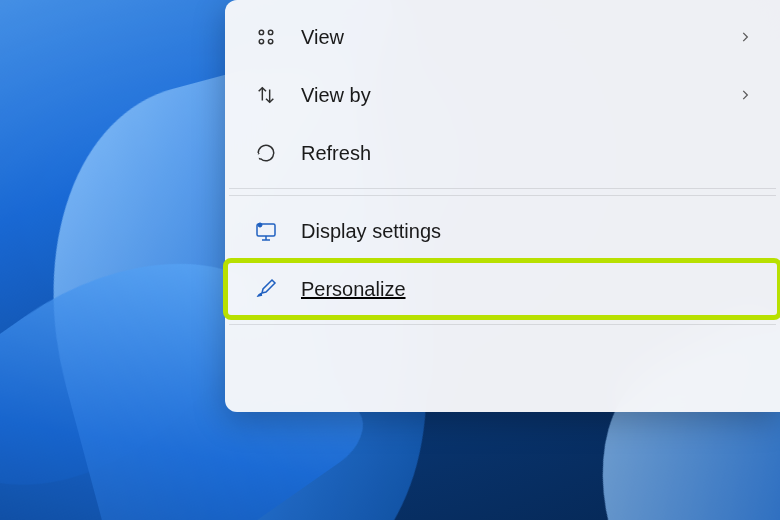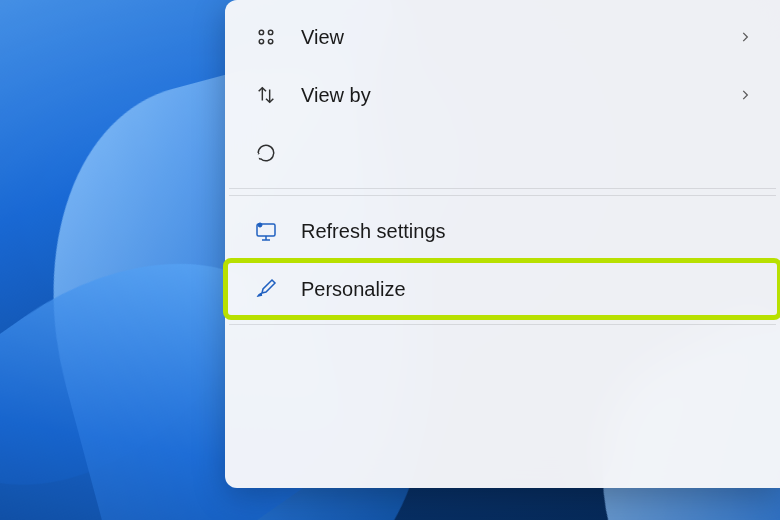--- a/index.html
+++ b/index.html
@@ -26,21 +26,21 @@
     .p1 { width: 420px; height: 620px; left: -120px; top: -120px; transform: rotate(25deg); opacity: 0.9; }
     .p2 { width: 360px; height: 520px; left: 60px; top: 80px; transform: rotate(-15deg); background: linear-gradient(135deg, #9dd0ff 0%, #2a7be0 60%, #0a4a9a 100%); opacity: 0.85; }
     .p3 { width: 300px; height: 440px; left: -40px; top: 220px; transform: rotate(55deg); opacity: 0.8; }
     .p4 { width: 260px; height: 380px; left: 620px; top: 340px; transform: rotate(-30deg); background: linear-gradient(135deg, #b0daff 0%, #3a8bf0 60%); opacity: 0.7; }
 
     .context-menu {
       position: absolute;
       left: 225px;
       top: 0;
       width: 555px;
-      height: 488px;
+      height: 412px;
       background: rgba(248, 248, 250, 0.96);
       border-radius: 12px 0 0 12px;
       box-shadow: 0 8px 32px rgba(0,0,0,0.25);
       padding: 8px 0;
       backdrop-filter: blur(20px);
     }
     .menu-item {
       display: flex;
       align-items: center;
       height: 58px;
@@ -68,20 +68,21 @@
     }
     .divider {
       height: 1px;
       background: rgba(0,0,0,0.10);
       margin: 6px 4px;
     }
     .highlighted {
       outline: 5px solid #b8e000;
       outline-offset: -3px;
       border-radius: 6px;
+      text-decoration: underline;
     }
     svg { display: block; }
   </style>
 </head>
 <body>
 
 <div class="bg-swirl">
   <div class="petal p1"></div>
   <div class="petal p2"></div>
   <div class="petal p3"></div>
@@ -125,38 +126,39 @@
   </div>
 
   <div class="menu-item">
     <span class="menu-icon">
       <svg width="22" height="22" viewBox="0 0 24 24" fill="none" stroke="currentColor" stroke-width="1.6">
         <path d="M3.5 12a8.5 8.5 0 1 1 2.7 6.2"></path>
         <polyline points="3 14 3.5 12 5.5 12.5" fill="currentColor" stroke="none"></polyline>
         <polygon points="5.5 17.5 3.8 17.2 5.2 19.6 7 18.5" fill="currentColor" stroke="none"></polygon>
       </svg>
     </span>
+    <span class="menu-label">Refresh</span>
   </div>
 
   <div class="divider"></div>
 
 
   <div class="divider"></div>
 
   <div class="menu-item">
     <span class="menu-icon">
       <svg width="24" height="24" viewBox="0 0 24 24" fill="none" stroke="#2060c0" stroke-width="1.5">
         <rect x="3" y="5" width="18" height="12" rx="1.5"></rect>
         <line x1="8" y1="21" x2="16" y2="21"></line>
         <line x1="12" y1="17" x2="12" y2="21"></line>
         <circle cx="6" cy="6" r="2.2" fill="#2060c0" stroke="none"></circle>
         <path d="M6 3.2v.6M6 8.2v.6M3.2 6h.6M8.2 6h.6M4 4l.5.5M7.5 7.5L8 8M4 8l.5-.5M7.5 4.5L8 4" stroke="#2060c0" stroke-width="1"></path>
       </svg>
     </span>
-    <span class="menu-label">Refresh settings</span>
+    <span class="menu-label">Display settings</span>
   </div>
 
   <div class="menu-item highlighted">
     <span class="menu-icon">
       <svg width="24" height="24" viewBox="0 0 24 24" fill="none" stroke="#2060c0" stroke-width="1.5">
         <path d="M18 3l3 3-9 9-4 1 1-4 9-9z"></path>
         <path d="M8 16c-1.5 1-3 1-4 3 2-.5 3-.5 4-1" fill="#2060c0"></path>
       </svg>
     </span>
     <span class="menu-label">Personalize</span>

